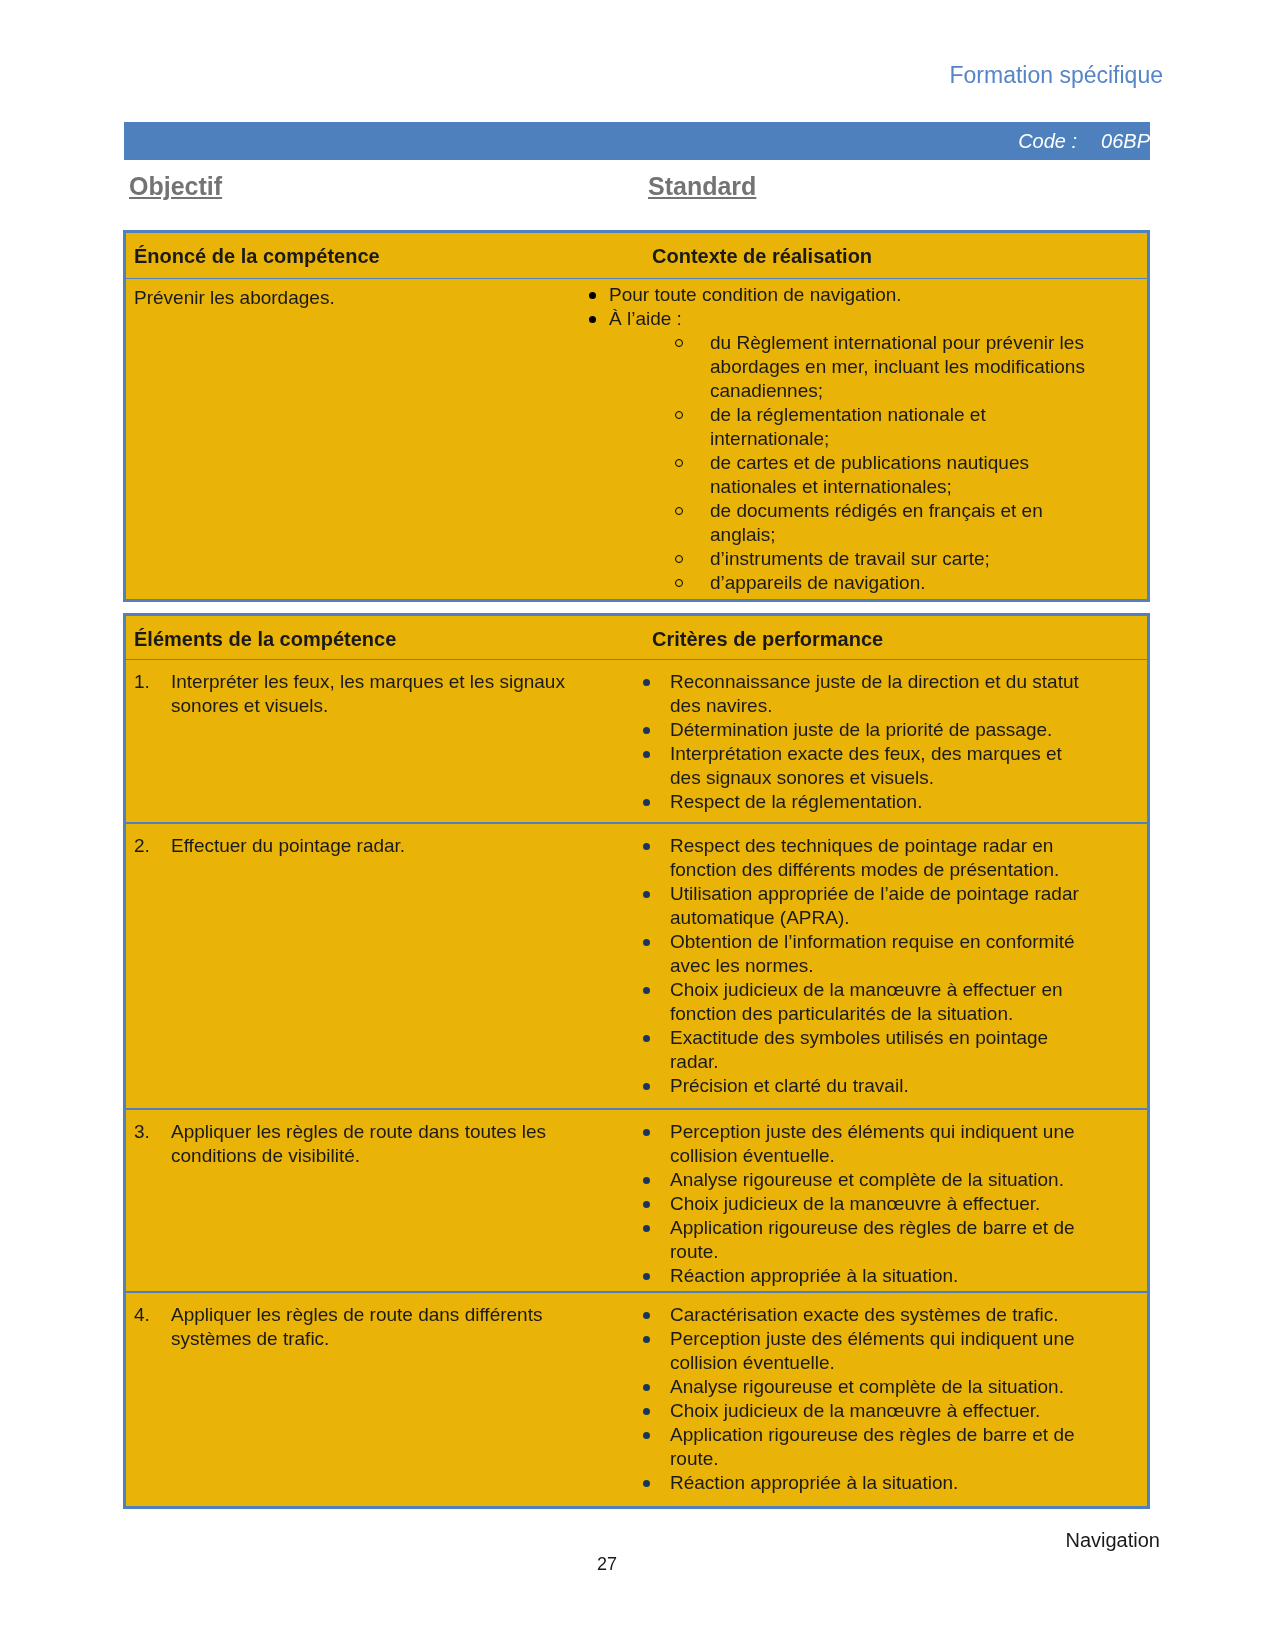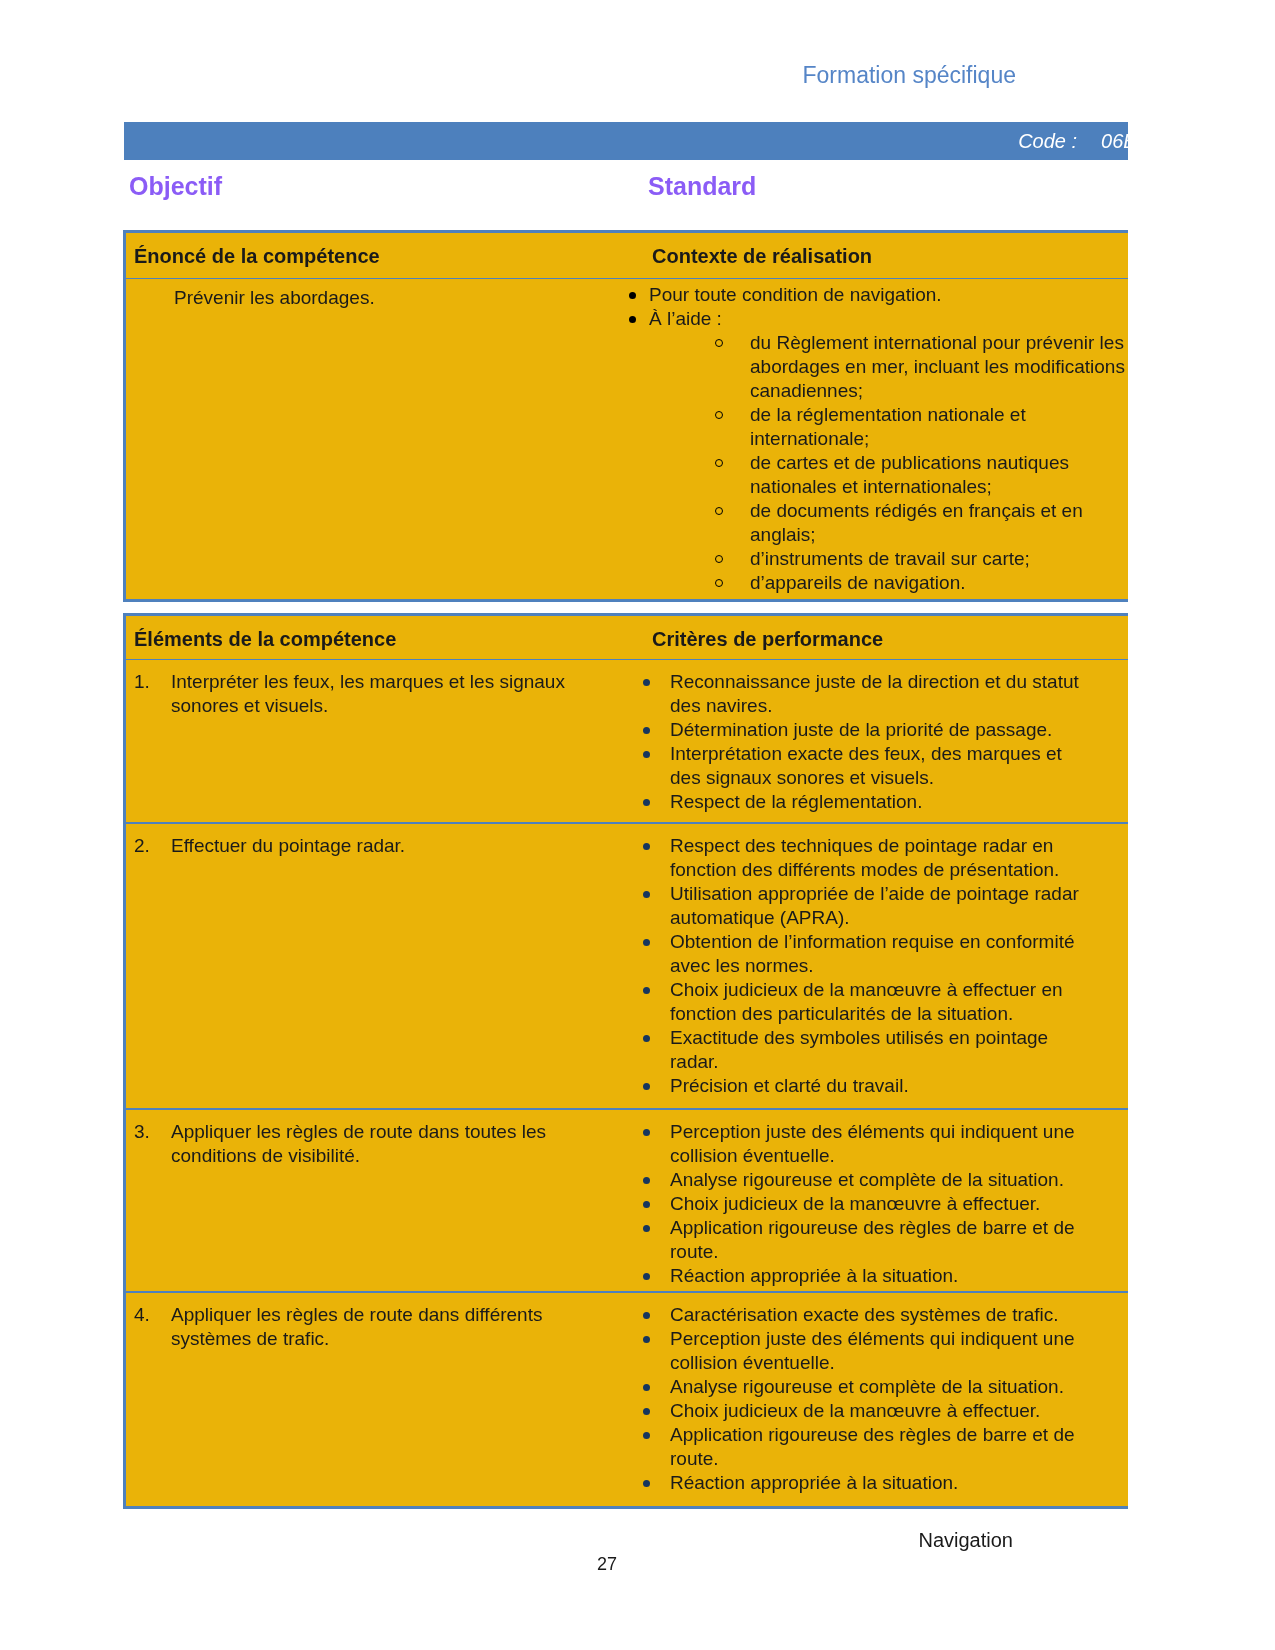--- a/index.html
+++ b/index.html
@@ -2,39 +2,39 @@
 <html lang="fr"><head>
 <meta charset="utf-8">
 <style>
   html,body{margin:0;padding:0;background:#ffffff;}
   body{
     width:1275px;height:1650px;
     font-family:"Liberation Sans","DejaVu Sans",sans-serif;
     color:#1a1a1a;
     position:relative;
   }
-  .page{position:absolute;inset:0;width:1128px;height:1650px;background:#fff;overflow:hidden;}
+  .page{position:absolute;inset:0;width:1275px;height:1650px;background:#fff;overflow:hidden;}
 
   
   .top-label{
     position:absolute;top:62px;right:112px;
     font-size:23px;color:#5585c7;letter-spacing:0px;
   }
 
   
   .code-bar{
     position:absolute;left:124px;top:122px;width:1026px;height:38px;
     background:#4d80bd;color:#ffffff;
     display:flex;align-items:center;justify-content:flex-end;
     box-sizing:border-box;font-size:20px;font-style:italic;
   }
   .code-bar .code-value{margin-left:24px;}
 
   
-  .sec-title{position:absolute;top:172px;font-size:25px;font-weight:bold;color:#8b5cf6;}
+  .sec-title{position:absolute;top:172px;font-size:25px;font-weight:bold;color:#737373;text-decoration:underline;}
   .sec-title.left{left:129px;}
   .sec-title.right{left:648px;}
 
   
   .tbl{
     position:absolute;left:123px;width:1027px;
     border:3px solid #4f81bd;box-sizing:border-box;background:#eab308;
     font-size:19px;line-height:24px;
   }
   .tbl1{top:230px;height:372px;}
@@ -46,21 +46,21 @@
   .hdr{font-weight:bold;font-size:20px;padding-top:11px;box-sizing:border-box;}
 
   .c1{box-sizing:border-box;flex:0 0 auto;}
   .c2{box-sizing:border-box;flex:1 1 auto;min-width:0;}
   .tbl1 .c1{width:454px;}
   .tbl2 .c1{width:499px;}
   .c1{padding-left:8px;}
   .tbl1 .hdr.c2{padding-left:72px;}
   .tbl2 .hdr.c2{padding-left:27px;}
 
-  .tbl1 .tbody{display:flex;height:320px;box-sizing:border-box;padding-left:40px;}
+  .tbl1 .tbody{display:flex;height:320px;box-sizing:border-box;}
   .statement{padding-top:7px;}
 
   
   ul{list-style:none;margin:0;padding:0;}
   li{position:relative;white-space:pre;}
 
   .ctx{padding-top:4px;}
   .ctx li.lvl1{padding-left:29px;}
   .ctx li.lvl1::before{
     content:"";position:absolute;left:9px;top:9px;

